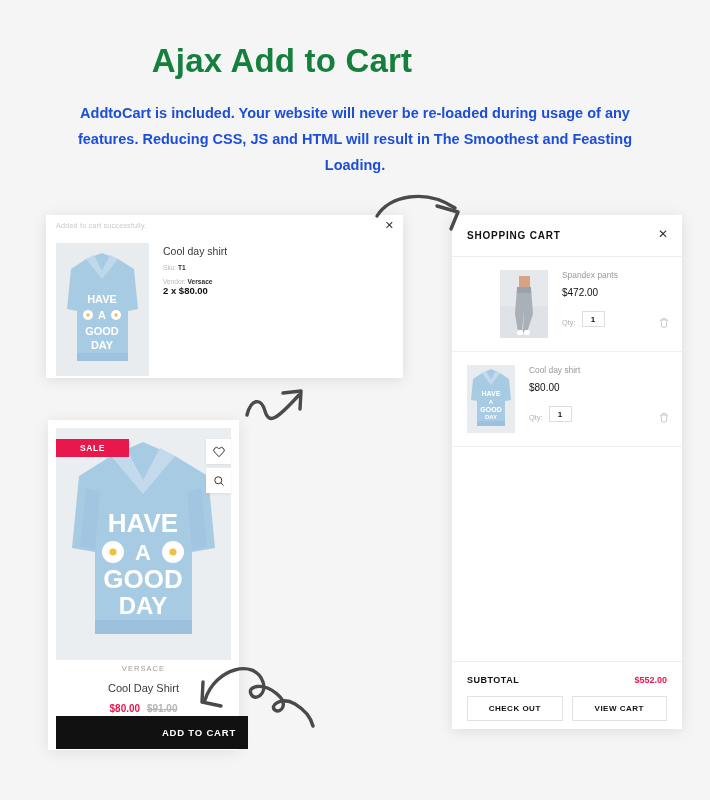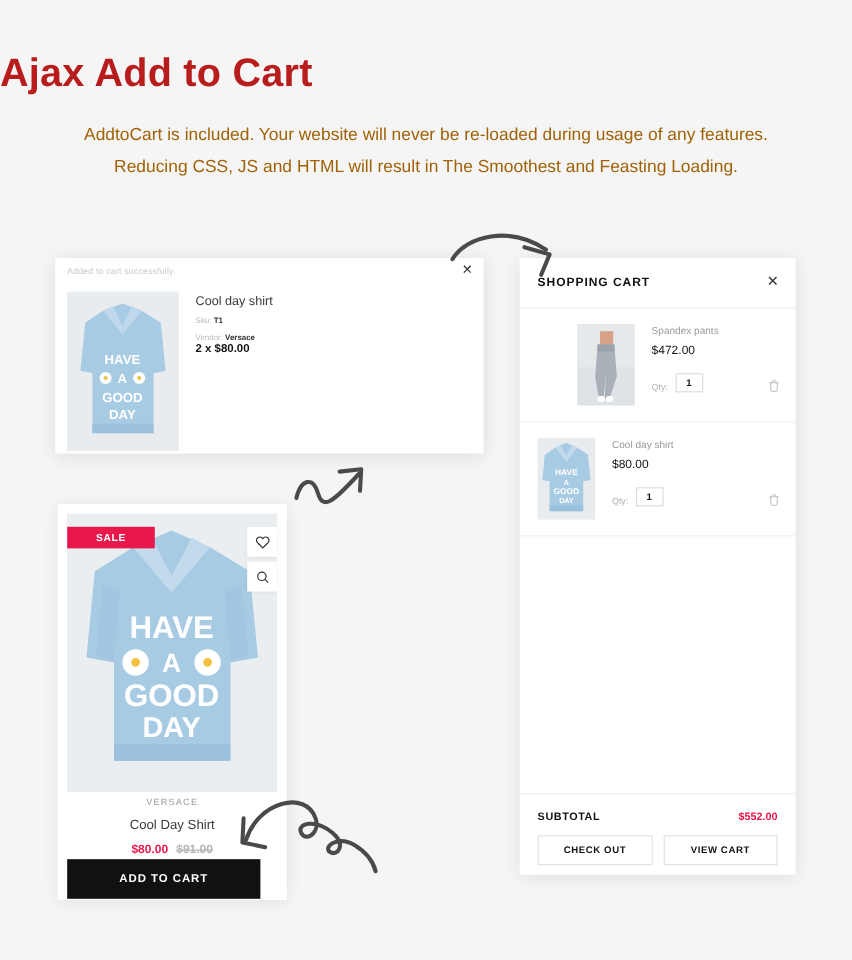--- a/index.html
+++ b/index.html
@@ -8,28 +8,28 @@
     background: #f5f5f5;
     font-family: "Liberation Sans", sans-serif;
     color: #222;
     overflow: hidden;
   }
   #page { position: relative; width: 710px; height: 800px; }
 
   
   .page-title {
     position: absolute; left: 0; top: 42px; width: 564px;
-    text-align: left;
+    text-align: center;
     font-size: 33px; font-weight: 700; letter-spacing: .2px;
-    color: #b91c1c;
+    color: #15803d;
   }
   .page-sub {
     position: absolute; left: 65px; top: 100px; width: 580px;
     text-align: center; font-size: 14.5px; line-height: 26px;
-    color: #a16207; font-weight: 400;
+    color: #1d4ed8; font-weight: 700;
   }
 
   
   .popup {
     position: absolute; left: 46px; top: 215px;
     width: 357px; height: 163px;
     background: #fff;
     box-shadow: 0 2px 14px rgba(0,0,0,.10);
   }
   .popup-note {
@@ -101,29 +101,29 @@
     margin-bottom: 4px; cursor: pointer;
     box-shadow: 0 1px 3px rgba(0,0,0,.07);
   }
   .pc-body { position: absolute; left: 0; top: 244px; width: 100%; text-align: center; }
   .pc-vendor { font-size: 7.6px; color: #9b9b9b; letter-spacing: 1px; }
   .pc-name { font-size: 11px; color: #3a3a3a; margin-top: 9px; }
   .pc-prices { margin-top: 9px; font-size: 10px; font-weight: 700; }
   .pc-sale { color: #e8174c; }
   .pc-old { color: #b5b5b5; text-decoration: line-through; font-weight: 700; margin-left: 4px; }
   .btn-addcart {
-    position: absolute; left: 8px; top: 296px; width: 161px;
+    position: absolute; left: 8px; top: 296px; width: 192px;
     background: #111; color: #fff;
     font-size: 9.5px; font-weight: 700; letter-spacing: .8px;
-    padding: 11px 12px; border: none;
+    padding: 11px 12px; border: none; text-align: right;
   }
 
   
   .cart {
-    position: absolute; left: 433px; top: 215px;
+    position: absolute; left: 452px; top: 215px;
     width: 230px; height: 514px;
     background: #fff;
     box-shadow: 0 2px 14px rgba(0,0,0,.10);
   }
   .cart-head {
     position: relative; height: 42px;
     border-bottom: 1px solid #eee;
     display: flex; align-items: center;
   }
   .cart-head-title {

